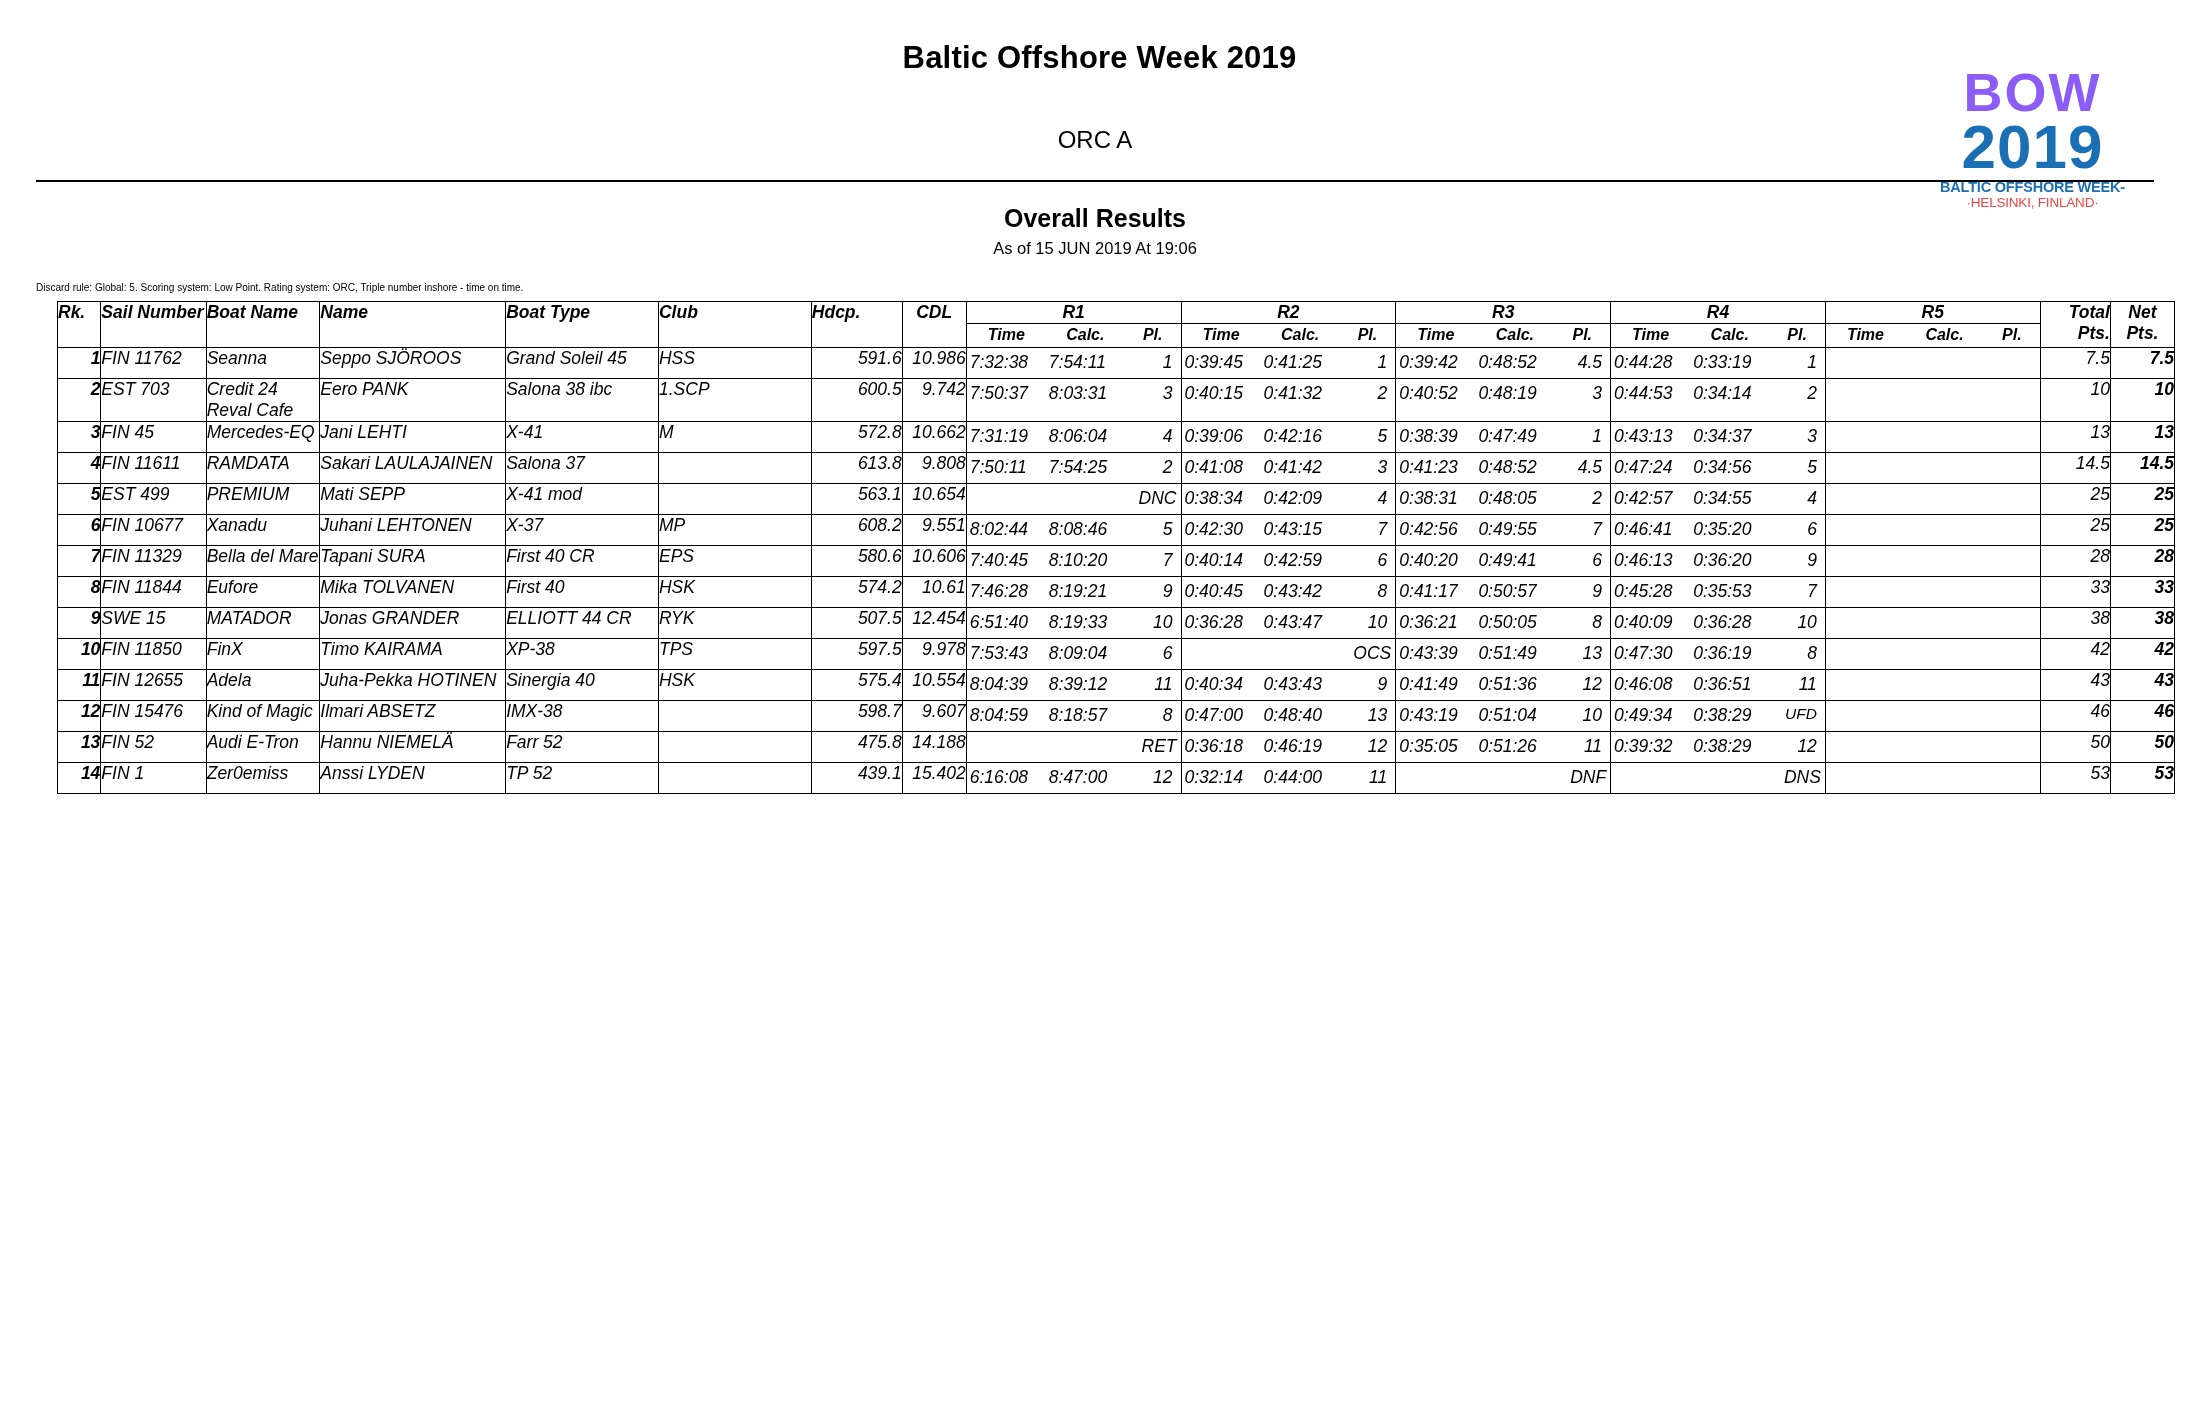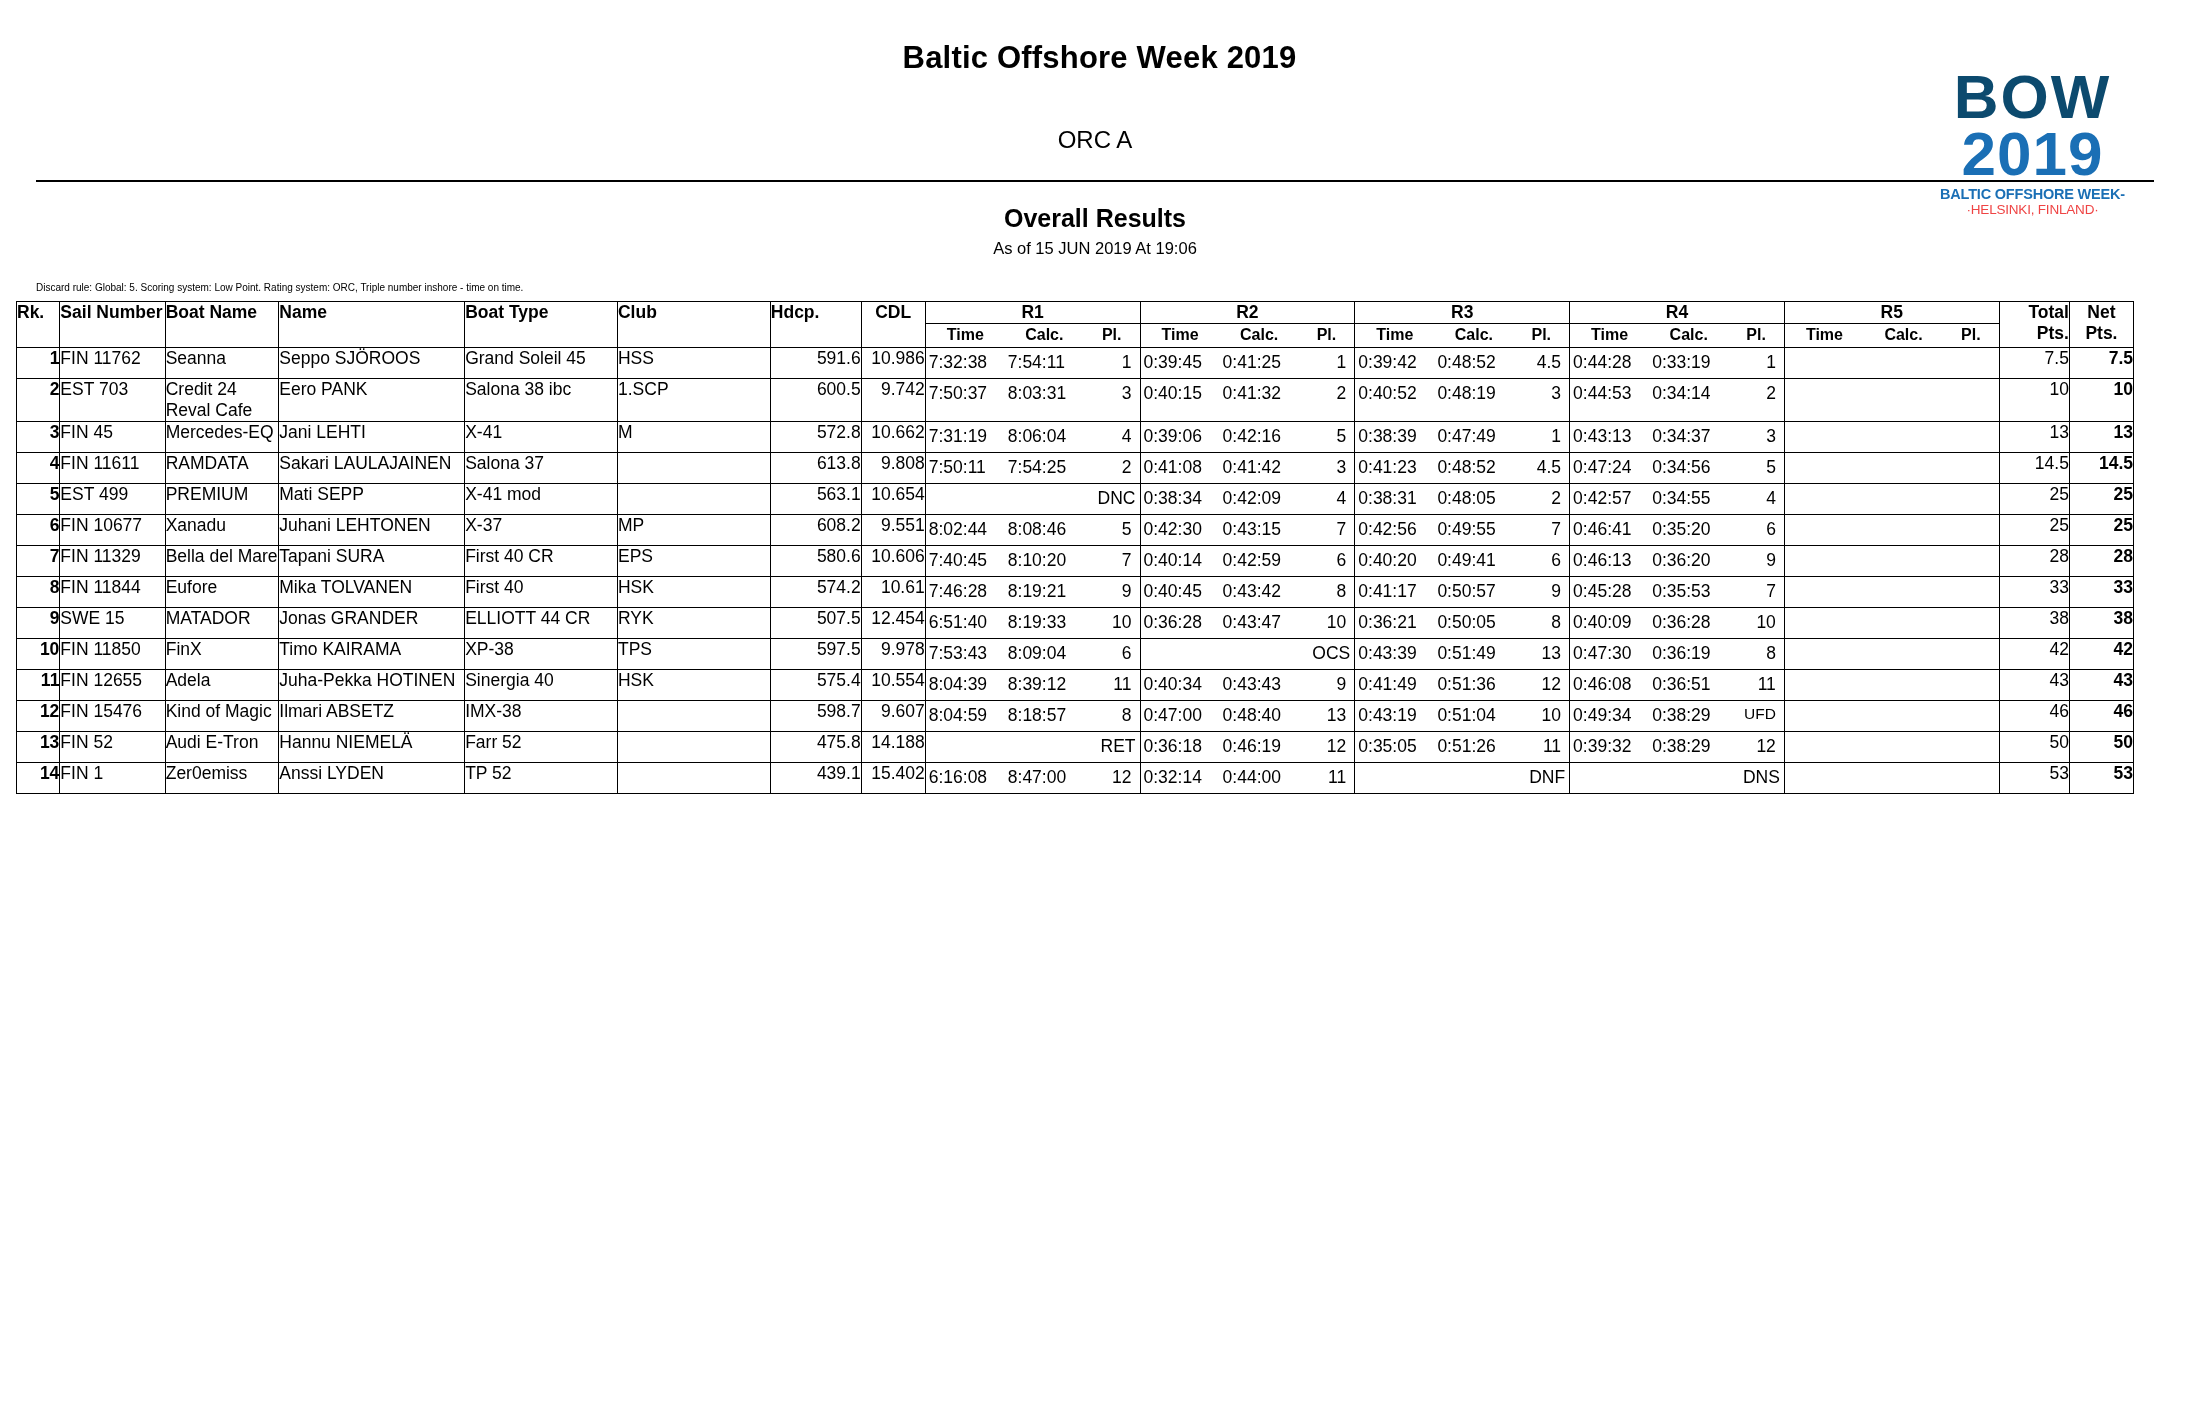--- a/index.html
+++ b/index.html
@@ -38,23 +38,23 @@
   }
   .logo {
     position: absolute;
     top: 28px;
     right: 40px;
     width: 235px;
     text-align: center;
     font-family: "Liberation Sans", sans-serif;
   }
   .logo-bow {
-    font-size: 62px;
+    font-size: 54px;
     font-weight: bold;
-    color: #0c4a6e;
+    color: #8b5cf6;
     letter-spacing: 2px;
     line-height: 0.92;
   }
   .logo-year {
     font-size: 62px;
     font-weight: bold;
     color: #1a6fb5;
     letter-spacing: 1px;
     line-height: 0.92;
   }
@@ -87,24 +87,25 @@
     text-align: center;
     font-size: 16.5px;
     margin-top: 6px;
   }
   .rules {
     font-size: 10px;
     margin: 24px 0 6px 36px;
   }
   table.results {
     border-collapse: collapse;
-    margin-left: 16px;
+    margin-left: 57px;
     margin-top: 8px;
     table-layout: fixed;
     width: 2118px;
+    font-style: italic;
   }
   table.results th, table.results td {
     border: 1px solid #000;
     padding: 0;
     font-size: 17.5px;
     vertical-align: top;
   }
   thead th {
     font-weight: bold;
     font-size: 17px;

